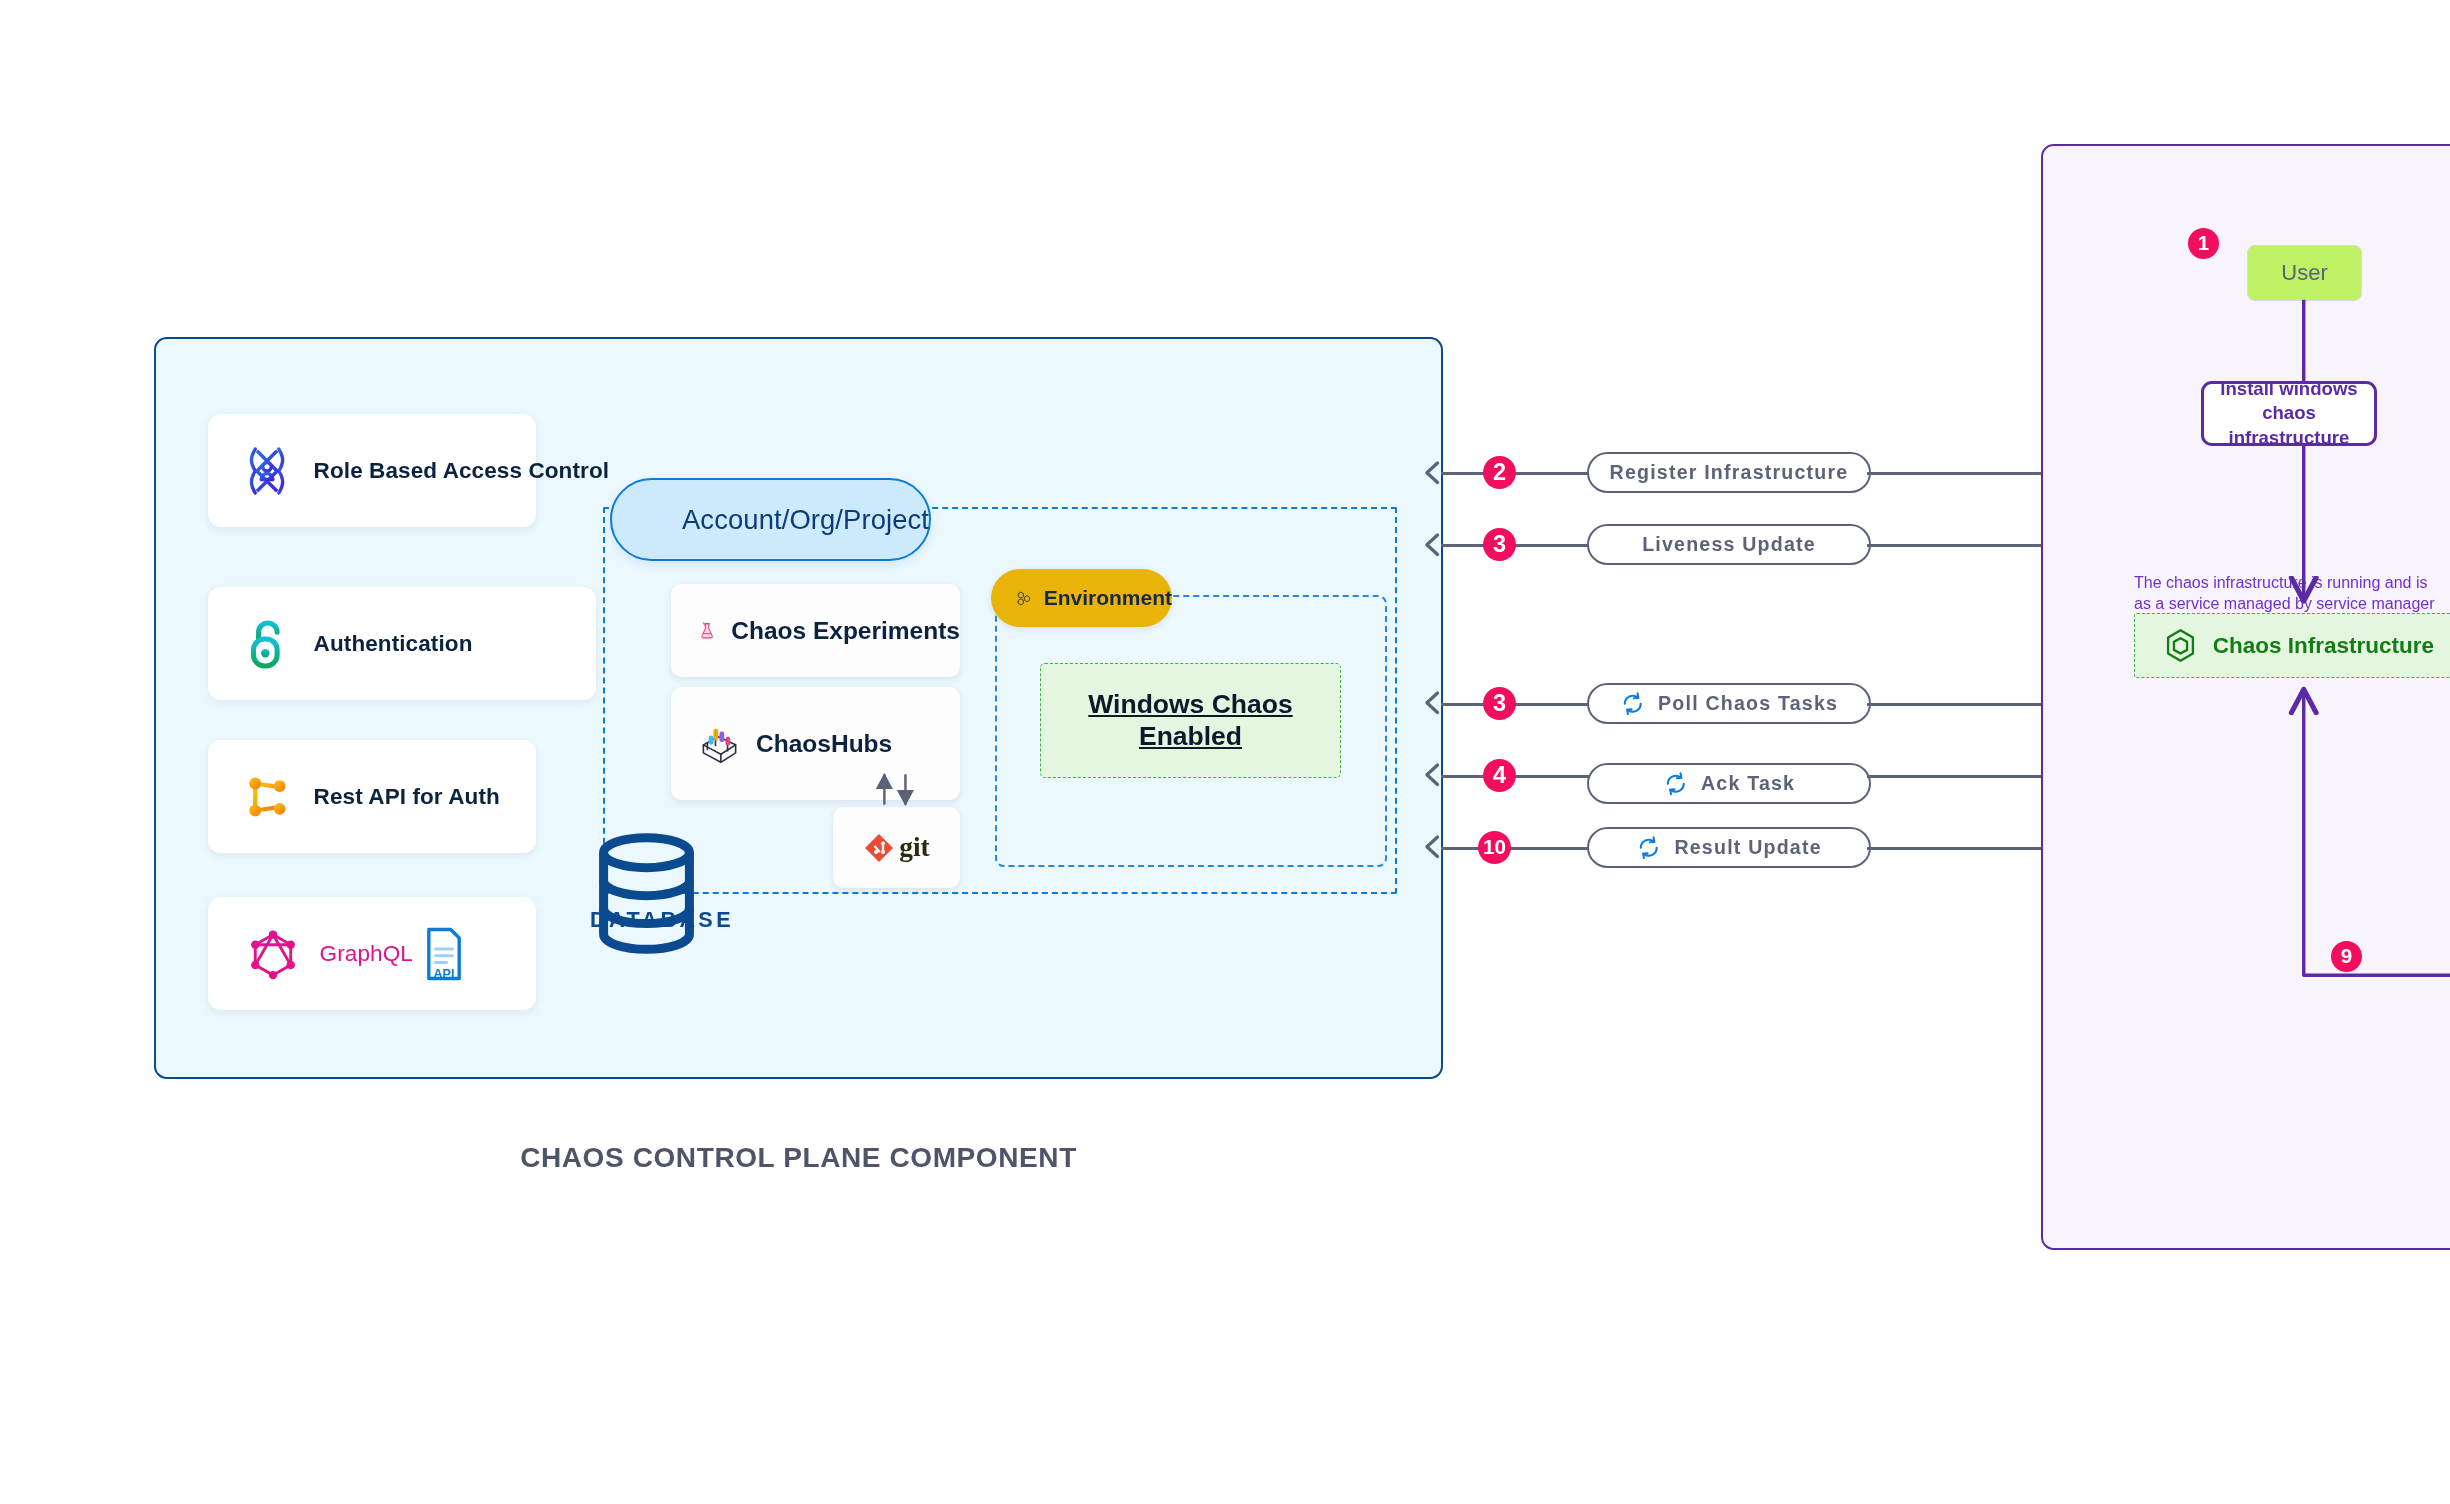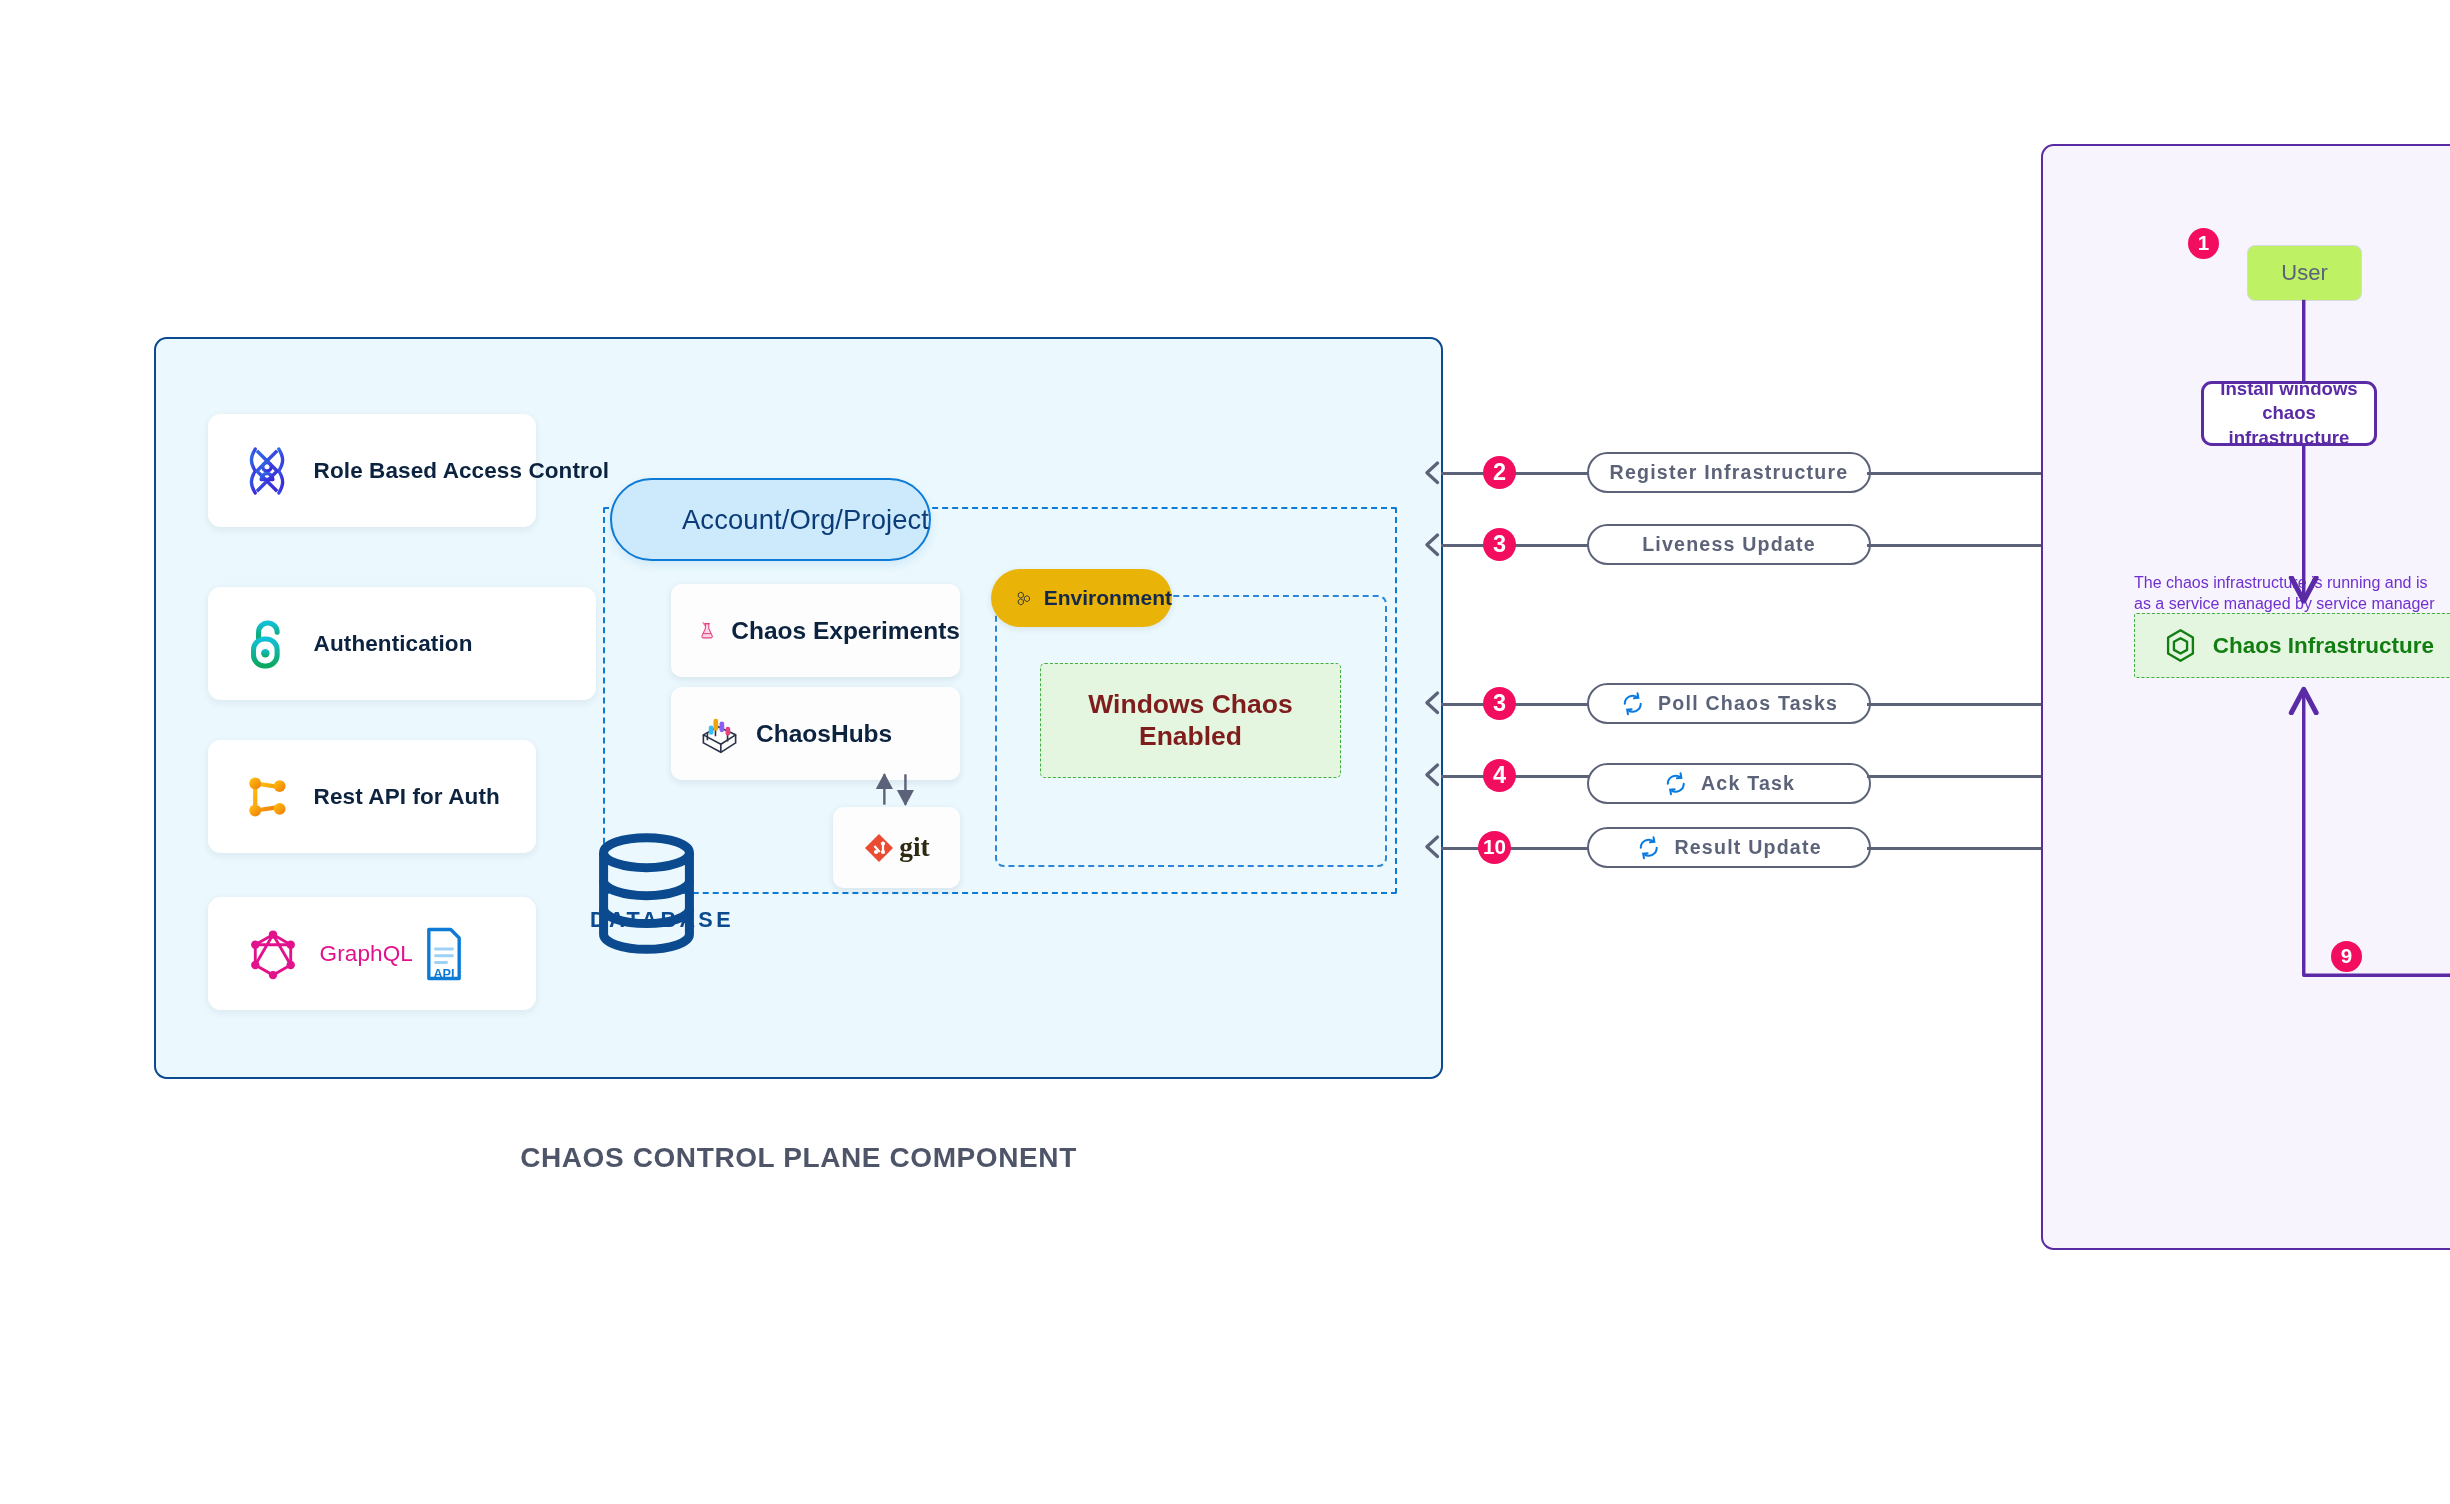--- a/index.html
+++ b/index.html
@@ -57,21 +57,21 @@
     box-shadow:0 2px 6.9px rgba(17,45,78,.10);
     display:flex;align-items:center;padding-left:25.5px;
   }
   #env-pill .lbl{font-size:21px;font-weight:700;color:#13294B;margin-left:11.8px;}
 
   #win-chaos{
     left:1040px;top:663px;width:301px;height:115px;
     background:#E4F6E0;border:1.5px dashed #3FAF3F;border-radius:4.9px;
     display:flex;align-items:center;justify-content:center;text-align:center;
   }
-  #win-chaos .lbl{font-size:26.5px;font-weight:700;color:#7f1d1d;line-height:1.18;}
+  #win-chaos .lbl{font-size:26.5px;font-weight:700;color:#0f172a;line-height:1.18;text-decoration:underline;}
 
   #db-label{
     left:559px;top:907px;width:206px;text-align:center;
     font-size:21.6px;font-weight:700;color:#0B4A8F;letter-spacing:3.4px;
   }
 
   
   .flow-pill{
     background:#FFFFFF;border:2.5px solid #5C6379;border-radius:98px;
     display:flex;align-items:center;justify-content:center;gap:12.7px;
@@ -206,21 +206,21 @@
   <svg style="width:43px;height:43px;" viewBox="0 0 64 64">
     <path d="M26 8 h12 v17 l12 26 a5 5 0 0 1 -4.5 7 h-27 a5 5 0 0 1 -4.5 -7 l12 -26 z" fill="#FBD7E6" stroke="#E8407F" stroke-width="3.6" stroke-linejoin="round"></path>
     <path d="M17 43 h30" stroke="#E8407F" stroke-width="3.6"></path>
     <path d="M24 8 h16" stroke="#E8407F" stroke-width="4" stroke-linecap="round"></path>
     <circle cx="24" cy="12" r="2.6" fill="none" stroke="#E8407F" stroke-width="2.4"></circle>
     <circle cx="19" cy="6" r="2.2" fill="none" stroke="#E8407F" stroke-width="2.2"></circle>
   </svg>
   <span class="lbl">Chaos Experiments</span>
 </div>
 
-<div class="abs inner-card" style="left:671px;top:687px;width:289px;height:93px;text-align:center;">
+<div class="abs inner-card" style="left:671px;top:687px;width:289px;height:113px;text-align:center;">
   <svg style="width:43px;height:43px;" viewBox="0 0 64 64">
     <g stroke="#2A3247" stroke-width="2.4" fill="none" stroke-linejoin="round">
       <path d="M8 34 L30 22 L56 34 L34 48 Z"></path>
       <path d="M8 34 v12 L34 60 v-12"></path>
         <path d="M56 34 v12 L34 60"></path>
       <path d="M14 30 v12 M26 24 v12 M44 32 v12"></path>
     </g>
     <g>
       <rect x="23" y="10" width="7" height="18" rx="3.5" fill="#F0A30A"></rect>
       <rect x="32" y="14" width="7" height="16" rx="3.5" fill="#8B5CF6"></rect>

